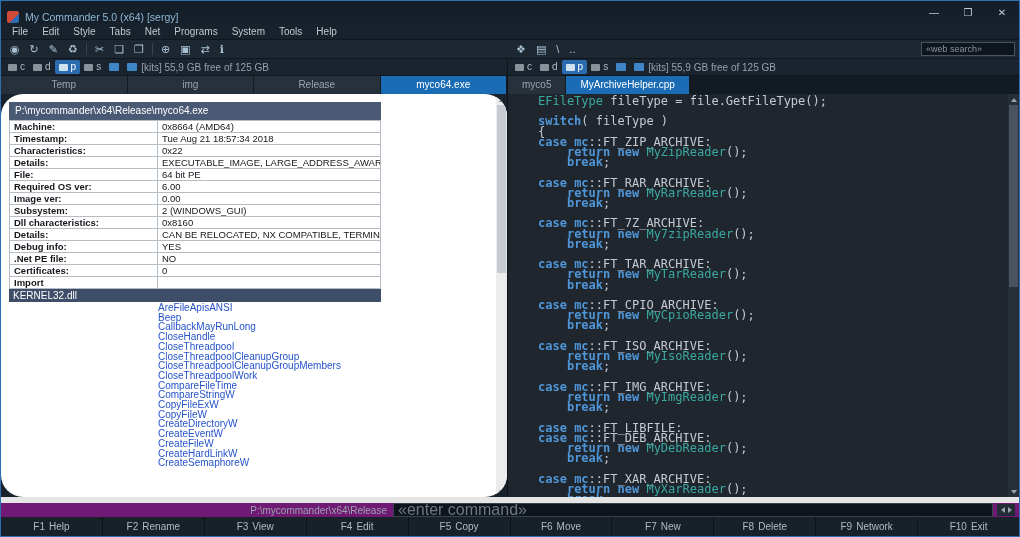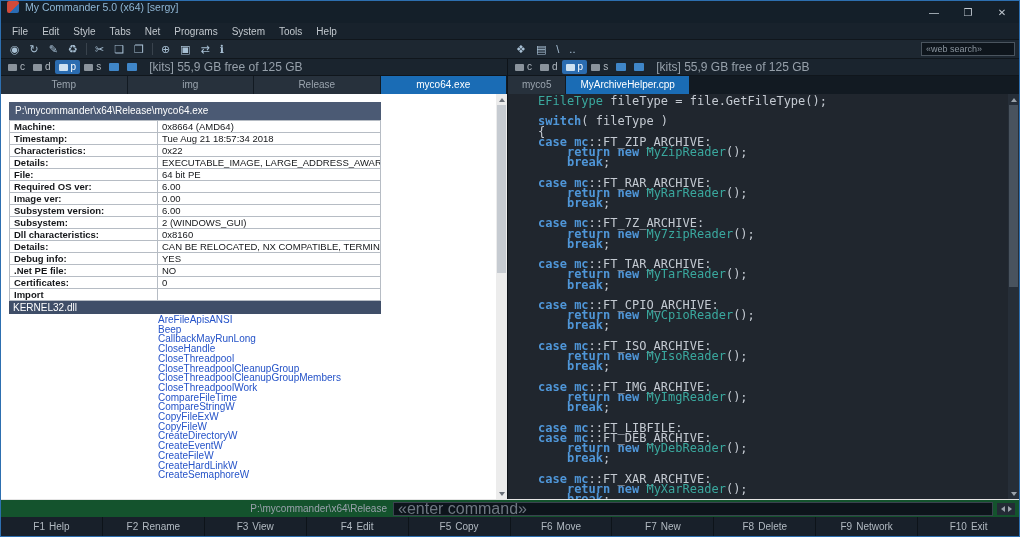--- a/index.html
+++ b/index.html
@@ -1,20 +1,20 @@
 <!DOCTYPE html>
 <html><head>
 <meta charset="utf-8">
 <style>
   *{box-sizing:border-box;margin:0;padding:0;}
   html,body{width:1020px;height:537px;overflow:hidden;background:#0d1319;}
   body{font-family:"Liberation Sans","DejaVu Sans",sans-serif;}
   .window{width:1020px;height:537px;display:flex;flex-direction:column;border:1px solid #2d6fb0;background:#18222c;}
   
-  .titlebar{flex:0 0 22px;display:flex;align-items:flex-start;background:#141f29;padding-left:6px;}
+  .titlebar{flex:0 0 22px;display:flex;align-items:flex-end;background:#141f29;padding-left:6px;}
   .app-icon{width:12px;height:12px;border-radius:2px;background:linear-gradient(135deg,#d04a3a 0 62%,#2a6cb4 62% 100%);margin-right:6px;flex:0 0 12px;}
   .title-text{font-size:10.5px;color:#8fb6d4;white-space:nowrap;}
   .win-controls{margin-left:auto;display:flex;height:100%;}
   .win-btn{width:34px;display:flex;align-items:center;justify-content:center;color:#c2cad2;font-size:10px;}
   
   .menubar{flex:0 0 17px;display:flex;align-items:center;background:#18222c;padding-left:4px;border-bottom:1px solid #10161c;}
   .menu-item{font-size:10px;color:#c2c8ce;padding:0 7px;}
   
   .toolbar{flex:0 0 18px;display:flex;align-items:center;background:#1d2731;border-bottom:1px solid #10161c;}
   .tb-half-left{width:506px;display:flex;align-items:center;padding-left:4px;}
@@ -26,32 +26,32 @@
   
   .row2{flex:0 0 17px;display:flex;background:#1a242e;}
   .drivebar{display:flex;align-items:center;padding:0 3px;border-bottom:1px solid #10161c;}
   .drivebar.left{width:506px;}
   .drivebar.right{flex:1;border-left:1px solid #0d1319;}
   .drive-btn{display:inline-flex;align-items:center;gap:3px;padding:1px 4px;font-size:10px;color:#b2bac2;border-radius:2px;line-height:12px;}
   .drive-btn.active{background:#2b6cb0;color:#fff;}
   .drive-glyph{width:9px;height:7px;background:#8a939c;border-radius:1px;}
   .drive-btn.active .drive-glyph{background:#cfe2f2;}
   .shortcut-glyph{width:10px;height:8px;background:#3f86c8;border-radius:1px;}
-  .free-text{font-size:12px;color:#96a0aa;margin-left:8px;white-space:nowrap;}
+  .free-text{font-size:10px;color:#96a0aa;margin-left:0;white-space:nowrap;}
   
   .tabrow{flex:0 0 18px;display:flex;background:#121a22;}
   .tabset{display:flex;}
   .tabset.left{width:506px;}
   .tabset.right{flex:1;border-left:1px solid #0d1319;}
   .tab{height:18px;line-height:18px;font-size:10px;color:#9aa4ae;background:#27313c;border-right:1px solid #121a22;text-align:center;padding:0 14px;white-space:nowrap;}
   .tabset.left .tab{flex:1;padding:0 4px;}
   .tab.active{background:#1a6cb5;color:#fff;}
   
   .main{flex:1;display:flex;min-height:0;}
-  .pane-left{width:506px;background:#ffffff;position:relative;overflow:hidden;}
+  .pane-left{width:506px;background:#ffffff;position:relative;overflow:hidden;border-radius:22px;}
   .pane-right{flex:1;background:#20262e;position:relative;overflow:hidden;border-left:1px solid #0d1319;}
   .viewer{padding:8px 0 0 8px;}
   .viewer-title{width:372px;height:18px;background:#4b5a74;color:#ffffff;font-size:10px;line-height:18px;padding-left:6px;white-space:nowrap;overflow:hidden;}
   .ptable{width:372px;border-collapse:collapse;table-layout:fixed;}
   .ptable td{border:1px solid #b6bcc4;font-size:9.5px;line-height:11px;height:11px;color:#15171a;padding:0 0 0 4px;white-space:nowrap;overflow:hidden;}
   .ptable td.lab{width:148px;font-weight:bold;}
   .dll-row{width:372px;background:#3f4e68;color:#fff;font-size:10px;height:13px;line-height:13px;padding-left:4px;white-space:nowrap;}
   .fn-list{margin-left:149px;margin-top:1px;}
   .fn-item{font-size:10px;line-height:9.7px;color:#2553c8;white-space:nowrap;}
   
@@ -64,21 +64,21 @@
   .vscroll.dark{background:#262e38;}
   .vscroll.dark .thumb{background:#49535e;flex:0 0 182px;}
   .vscroll.dark .tri-up{border-bottom-color:#9aa2aa;}
   .vscroll.dark .tri-down{border-top-color:#9aa2aa;}
   
   .code{padding:2px 14px 0 30px;font-family:"DejaVu Sans Mono","Liberation Mono",monospace;font-size:12px;line-height:10.2px;color:#c4cad2;white-space:pre;}
   .code-line{min-height:10.2px;}
   .code .k{color:#4f96d8;font-weight:bold;}
   .code .t{color:#3aa89e;}
   
-  .cmdrow{flex:0 0 18px;display:flex;align-items:center;background:#14532d;padding:0 4px;border-top:1px solid #e5e5e5;}
+  .cmdrow{flex:0 0 18px;display:flex;align-items:center;background:#701a75;padding:0 4px;border-top:6px solid #e5e5e5;}
   .cmd-path{margin-left:auto;font-size:10px;color:#9aa2ac;padding-right:6px;white-space:nowrap;}
   .cmd-input{width:600px;height:14px;background:#0d141b;border:1px solid #39434e;color:#c0c6cc;font-size:16px;padding:0 4px;}
   .cmd-input::placeholder{color:#6f7882;}
   .hscroll-piece{width:18px;height:12px;margin-left:4px;background:#232b35;display:flex;align-items:center;justify-content:center;gap:3px;}
   .tri-left{width:0;height:0;border-top:3px solid transparent;border-bottom:3px solid transparent;border-right:4px solid #9aa2aa;}
   .tri-right{width:0;height:0;border-top:3px solid transparent;border-bottom:3px solid transparent;border-left:4px solid #9aa2aa;}
   
   .fnbar{flex:0 0 19px;display:flex;background:#18202a;}
   .fn-btn{flex:1;display:flex;align-items:center;justify-content:center;gap:4px;font-size:10px;color:#b2bac2;border-left:1px solid #0d1319;}
   .fn-btn:first-child{border-left:none;}
@@ -230,24 +230,20 @@
                 <td class="lab">File:</td>
                 <td class="val">64 bit PE</td>
               </tr>
               <tr>
                 <td class="lab">Required OS ver:</td>
                 <td class="val">6.00</td>
               </tr>
               <tr>
                 <td class="lab">Image ver:</td>
                 <td class="val">0.00</td>
-              </tr>
-              <tr>
-                <td class="lab">Subsystem version:</td>
-                <td class="val">6.00</td>
               </tr>
               <tr>
                 <td class="lab">Subsystem:</td>
                 <td class="val">2 (WINDOWS_GUI)</td>
               </tr>
               <tr>
                 <td class="lab">Dll characteristics:</td>
                 <td class="val">0x8160</td>
               </tr>
               <tr>

